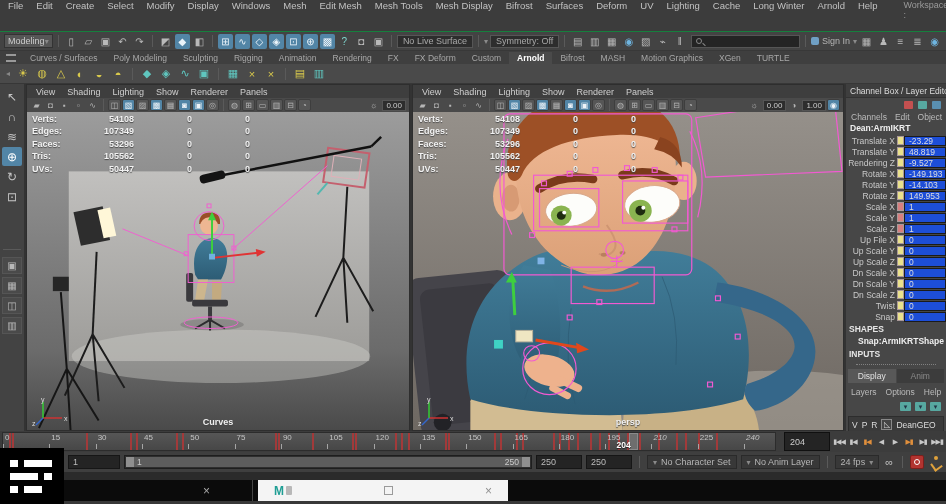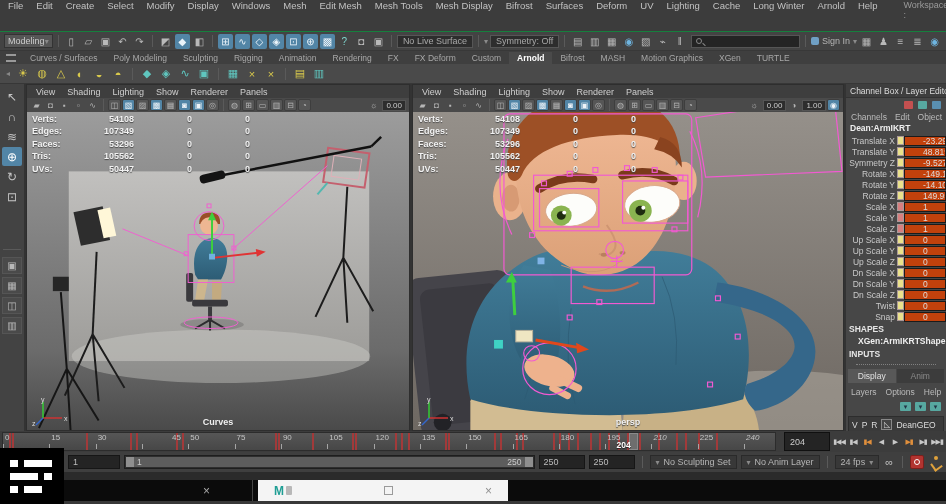--- a/index.html
+++ b/index.html
@@ -69,21 +69,21 @@
   .channelbox{flex:none;width:100px;background:#474747;display:flex;flex-direction:column;font-size:8.5px;overflow:hidden}
   .cb-title{flex:none;height:14px;background:#3e3e3e;display:flex;align-items:center;padding:0 4px;color:#ddd;white-space:nowrap;border-bottom:1px solid #333}
   .cb-icons{flex:none;height:13px;display:flex;justify-content:flex-end;align-items:center;gap:5px;padding:0 5px}
   .cb-hi{width:9px;height:8px;border-radius:1px}
   .cb-menus{flex:none;height:12px;display:flex;gap:8px;padding:0 5px;color:#bbb;align-items:center;white-space:nowrap;overflow:hidden}
   .cb-object{flex:none;height:12px;font-weight:bold;color:#efefef;padding:0 4px}
   .cb-row{display:flex;align-items:center;height:11px;padding-left:2px}
   .cb-label{flex:1;text-align:right;color:#c9c9c9;padding-right:2px;white-space:nowrap;overflow:hidden}
   .cb-key{flex:none;width:7px;height:9px;background:#e9e18c;border:1px solid #a99;}
   .cb-row.k-r .cb-key{background:#d67f7f}
-  .cb-val{flex:none;width:42px;height:10px;background:#c2410c;color:#ddd;padding:0 18px;display:flex;align-items:center;border:1px solid #1b1b1b;overflow:hidden}
+  .cb-val{flex:none;width:42px;height:10px;background:#1d4ed8;color:#ddd;padding:0 4px;display:flex;align-items:center;border:1px solid #1b1b1b;overflow:hidden}
   .cb-section{font-weight:bold;color:#e5e5e5;padding:2px 3px 1px}
   .cb-shape{font-weight:bold;color:#efefef;padding:1px 3px 1px 12px;white-space:nowrap}
   .cb-dotted{border-top:1px dotted #808080;margin:4px 10px 2px}
   .cb-tabs{display:flex;margin:2px 2px 0;gap:1px}
   .cb-tab{flex:1;text-align:center;padding:2px 0;background:#3c3c3c;color:#8a8a8a}
   .cb-tab.active{background:#585858;color:#e0e0e0}
   .cb-links{display:flex;gap:9px;padding:4px 5px 2px;color:#bbb}
   .cb-layer-icons{display:flex;justify-content:flex-end;gap:4px;padding:3px 5px 2px}
   .cb-lic{width:11px;height:9px;background:#57a8a0;border-radius:1px;display:flex;align-items:center;justify-content:center;color:#234;font-size:7px}
   .cb-layerrow{display:flex;align-items:center;gap:4px;background:#3a3a3a;border:1px solid #2d2d2d;margin:3px 2px;padding:2px 3px;color:#ddd}
@@ -649,21 +649,21 @@
             <span class="cb-label">Translate X</span>
             <span class="cb-key"></span>
             <span class="cb-val">-23.29</span>
           </div>
           <div class="cb-row k-y">
             <span class="cb-label">Translate Y</span>
             <span class="cb-key"></span>
             <span class="cb-val">48.819</span>
           </div>
           <div class="cb-row k-y">
-            <span class="cb-label">Symmetry Z</span>
+            <span class="cb-label">Rendering Z</span>
             <span class="cb-key"></span>
             <span class="cb-val">-9.527</span>
           </div>
           <div class="cb-row k-y">
             <span class="cb-label">Rotate X</span>
             <span class="cb-key"></span>
             <span class="cb-val">-149.193</span>
           </div>
           <div class="cb-row k-y">
             <span class="cb-label">Rotate Y</span>
@@ -684,21 +684,21 @@
             <span class="cb-label">Scale Y</span>
             <span class="cb-key"></span>
             <span class="cb-val">1</span>
           </div>
           <div class="cb-row k-r">
             <span class="cb-label">Scale Z</span>
             <span class="cb-key"></span>
             <span class="cb-val">1</span>
           </div>
           <div class="cb-row k-y">
-            <span class="cb-label">Up Scale X</span>
+            <span class="cb-label">Up File X</span>
             <span class="cb-key"></span>
             <span class="cb-val">0</span>
           </div>
           <div class="cb-row k-y">
             <span class="cb-label">Up Scale Y</span>
             <span class="cb-key"></span>
             <span class="cb-val">0</span>
           </div>
           <div class="cb-row k-y">
             <span class="cb-label">Up Scale Z</span>
@@ -725,21 +725,21 @@
             <span class="cb-key"></span>
             <span class="cb-val">0</span>
           </div>
           <div class="cb-row k-y">
             <span class="cb-label">Snap</span>
             <span class="cb-key"></span>
             <span class="cb-val">0</span>
           </div>
       </div>
       <div class="cb-section">SHAPES</div>
-      <div class="cb-shape">XGen:ArmIKRTShape</div>
+      <div class="cb-shape">Snap:ArmIKRTShape</div>
       <div class="cb-section">INPUTS</div>
       <div class="cb-dotted"></div>
       <div class="cb-tabs">
         <span class="cb-tab active">Display</span>
           <span class="cb-tab">Anim</span>
       </div>
       <div class="cb-links">
         <span>Layers</span>
           <span>Options</span>
           <span>Help</span>
@@ -799,21 +799,21 @@
         <div class="tl-key" style="left: 88.4%;"></div>
         <div class="tl-key" style="left: 90%;"></div>
         <div class="tl-key" style="left: 92.4%;"></div>
         <div class="tl-tickline" style="left: 0%;"></div>
         <div class="tl-tick" style="left: 0%;">0</div>
         <div class="tl-tickline" style="left: 6%;"></div>
         <div class="tl-tick" style="left: 6%;">15</div>
         <div class="tl-tickline" style="left: 12%;"></div>
         <div class="tl-tick" style="left: 12%;">30</div>
         <div class="tl-tickline" style="left: 18%;"></div>
-        <div class="tl-tick" style="left: 18%; margin-left: 28px;">45</div>
+        <div class="tl-tick" style="left: 18%;">45</div>
         <div class="tl-tickline" style="left: 24%;"></div>
         <div class="tl-tick" style="left: 24%;">50</div>
         <div class="tl-tickline" style="left: 30%;"></div>
         <div class="tl-tick" style="left: 30%;">75</div>
         <div class="tl-tickline" style="left: 36%;"></div>
         <div class="tl-tick" style="left: 36%;">90</div>
         <div class="tl-tickline" style="left: 42%;"></div>
         <div class="tl-tick" style="left: 42%;">105</div>
         <div class="tl-tickline" style="left: 48%;"></div>
         <div class="tl-tick" style="left: 48%;">120</div>
@@ -856,21 +856,21 @@
       <div class="rr-handle left"></div>
       <span class="rr-lab">1</span>
       <span class="rr-lab end">250</span>
       <div class="rr-handle right"></div>
     </div>
     <div class="rr-field small">250</div>
     <div class="rr-field small">250</div>
     <span class="sep"></span>
     <div class="rr-select">
       <span class="caret">▾</span>
-      <span>No Sculpting Set</span>
+      <span>No Character Set</span>
     </div>
     <div class="rr-select">
       <span class="caret">▾</span>
       <span>No Anim Layer</span>
     </div>
     <span class="sep"></span>
     <div class="rr-select">
       <span>24 fps</span>
       <span class="caret">▾</span>
     </div>

